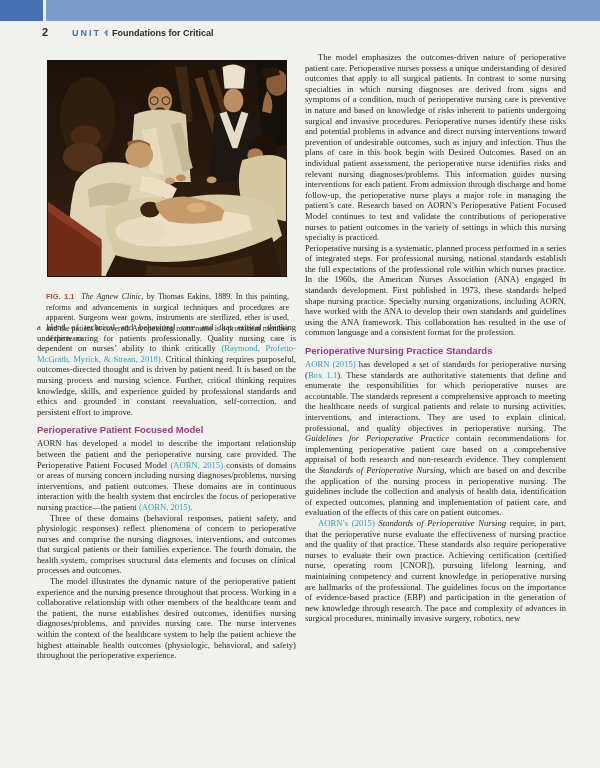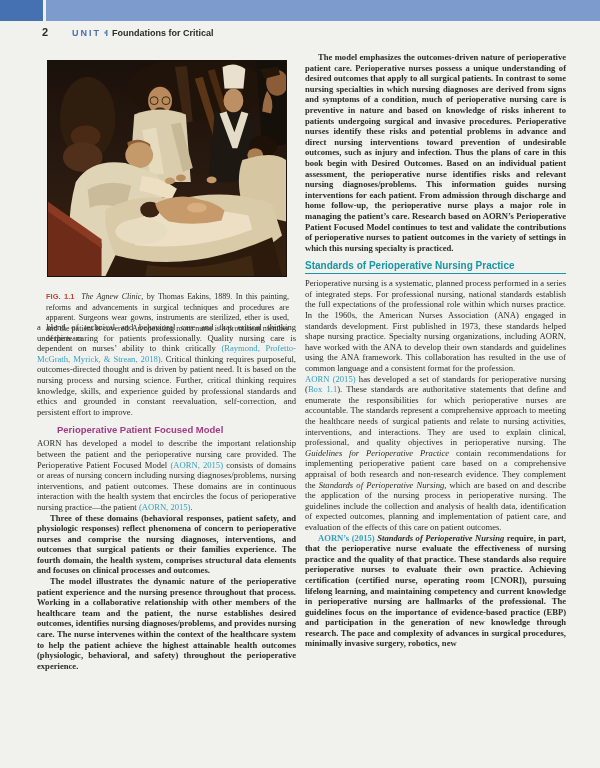--- a/index.html
+++ b/index.html
@@ -21,21 +21,21 @@
   .fig svg{display:block;}
   .caption{position:absolute;left:46px;top:284px;width:243px;font-size:8px;line-height:10.6px;text-align:justify;color:#2b2b28;}
   .figlabel{font:bold 7.5px "Liberation Sans",sans-serif;margin-top:42px;}
   .it{font-style:italic;}
 
   
   .col{position:absolute;font-size:8.6px;line-height:10.6px;text-align:justify;color:#2b2b28;}
   .col-left{left:37px;top:322px;width:259px;}
   .col-right{left:305px;top:52px;width:261px;}
   .col p{margin:0;}
-  .ind{text-indent:13px;font-weight:bold;}
+  .ind{text-indent:13px;}
   .h-magenta{font:bold 9.5px "Liberation Sans",sans-serif;margin:7px 0 3px;text-align:left;}
   .h-teal{font:bold 10px "Liberation Sans",sans-serif;margin:7px 0 4px;padding-bottom:2px;border-bottom:1.5px solid;text-align:left;}
   .cite{cursor:pointer;}
 </style>
 </head>
 <body>
 
 <div class="page">
 
   <div class="bar-dark" style="background: rgb(69, 112, 178);"></div>
@@ -112,27 +112,27 @@
 
       <path d="M0,146 L54,184 L54,217 L0,217 Z" fill="#6e2b18"></path>
       <path d="M0,142 L54,180 L54,189 L0,152 Z" fill="#8a3a22"></path>
     </svg>
   </figure>
 
   <p class="caption"><span class="figlabel" style="color: rgb(191, 68, 56);">FIG. 1.1</span><span>&nbsp;&nbsp;</span><span class="it">The Agnew Clinic,</span><span> by Thomas Eakins, 1889. In this painting, reforms and advancements in surgical techniques and procedures are apparent. Surgeons wear gowns, instruments are sterilized, ether is used, and the patient is covered. An operating room nurse is a prominent member of the team.</span></p>
 
   <div class="col col-left">
     <p><span>a blend of technical and behavioral care and that critical thinking underpins caring for patients professionally. Quality nursing care is dependent on nurses’ ability to think critically </span><span class="cite" style="color: rgb(53, 160, 189);">(Raymond, Profetto-McGrath, Myrick, &amp; Strean, 2018)</span><span>. Critical thinking requires purposeful, outcomes-directed thought and is driven by patient need. It is based on the nursing process and nursing science. Further, critical thinking requires knowledge, skills, and experience guided by professional standards and ethics and grounded in constant reevaluation, self-correction, and persistent effort to improve.</span></p>
-    <h2 class="h-magenta" style="color: rgb(161, 60, 134); margin-left: 20px;">Perioperative Patient Focused Model</h2>
+    <h2 class="h-magenta" style="color: rgb(161, 60, 134);">Perioperative Patient Focused Model</h2>
     <p><span>AORN has developed a model to describe the important relationship between the patient and the perioperative nursing care provided. The Perioperative Patient Focused Model </span><span class="cite" style="color: rgb(53, 160, 189);">(AORN, 2015)</span><span> consists of domains or areas of nursing concern including nursing diagnoses/problems, nursing interventions, and patient outcomes. These domains are in continuous interaction with the health system that encircles the focus of perioperative nursing practice—the patient </span><span class="cite" style="color: rgb(53, 160, 189);">(AORN, 2015)</span><span>.</span></p>
     <p class="ind">Three of these domains (behavioral responses, patient safety, and physiologic responses) reflect phenomena of concern to perioperative nurses and comprise the nursing diagnoses, interventions, and outcomes that surgical patients or their families experience. The fourth domain, the health system, comprises structural data elements and focuses on clinical processes and outcomes.</p>
     <p class="ind">The model illustrates the dynamic nature of the perioperative patient experience and the nursing presence throughout that process. Working in a collaborative relationship with other members of the healthcare team and the patient, the nurse establishes desired outcomes, identifies nursing diagnoses/problems, and provides nursing care. The nurse intervenes within the context of the healthcare system to help the patient achieve the highest attainable health outcomes (physiologic, behavioral, and safety) throughout the perioperative experience.</p>
   </div>
 
   <div class="col col-right">
     <p class="ind">The model emphasizes the outcomes-driven nature of perioperative patient care. Perioperative nurses possess a unique understanding of desired outcomes that apply to all surgical patients. In contrast to some nursing specialties in which nursing diagnoses are derived from signs and symptoms of a condition, much of perioperative nursing care is preventive in nature and based on knowledge of risks inherent to patients undergoing surgical and invasive procedures. Perioperative nurses identify these risks and potential problems in advance and direct nursing interventions toward prevention of undesirable outcomes, such as injury and infection. Thus the plans of care in this book begin with Desired Outcomes. Based on an individual patient assessment, the perioperative nurse identifies risks and relevant nursing diagnoses/problems. This information guides nursing interventions for each patient. From admission through discharge and home follow-up, the perioperative nurse plays a major role in managing the patient’s care. Research based on AORN’s Perioperative Patient Focused Model continues to test and validate the contributions of perioperative nurses to patient outcomes in the variety of settings in which this nursing specialty is practiced.</p>
-    <h1 class="h-teal" style="color: rgb(24, 150, 165); border-color: rgb(24, 150, 165);">Standards of Perioperative Nursing Practice</h1>
     <p>Perioperative nursing is a systematic, planned process performed in a series of integrated steps. For professional nursing, national standards establish the full expectations of the professional role within which nurses practice. In the 1960s, the American Nurses Association (ANA) engaged in standards development. First published in 1973, these standards helped shape nursing practice. Specialty nursing organizations, including AORN, have worked with the ANA to develop their own standards and guidelines using the ANA framework. This collaboration has resulted in the use of common language and a consistent format for the profession.</p>
+    <h2 class="h-magenta" style="color: rgb(161, 60, 134);">Perioperative Nursing Practice Standards</h2>
     <p><span class="cite" style="color: rgb(53, 160, 189);">AORN (2015)</span><span> has developed a set of standards for perioperative nursing (</span><span class="cite" style="color: rgb(53, 160, 189);">Box 1.1</span><span>). These standards are authoritative statements that define and enumerate the responsibilities for which perioperative nurses are accountable. The standards represent a comprehensive approach to meeting the healthcare needs of surgical patients and relate to nursing activities, interventions, and interactions. They are used to explain clinical, professional, and quality objectives in perioperative nursing. The </span><span class="it">Guidelines for Perioperative Practice</span><span> contain recommendations for implementing perioperative patient care based on a comprehensive appraisal of both research and non-research evidence. They complement the </span><span class="it">Standards of Perioperative Nursing,</span><span> which are based on and describe the application of the nursing process in perioperative nursing. The guidelines include the collection and analysis of health data, identification of expected outcomes, planning and implementation of patient care, and evaluation of the effects of this care on patient outcomes.</span></p>
     <p class="ind"><span class="cite" style="color: rgb(53, 160, 189);">AORN’s (2015)</span><span> </span><span class="it">Standards of Perioperative Nursing</span><span> require, in part, that the perioperative nurse evaluate the effectiveness of nursing practice and the quality of that practice. These standards also require perioperative nurses to evaluate their own practice. Achieving certification (certified nurse, operating room [CNOR]), pursuing lifelong learning, and maintaining competency and current knowledge in perioperative nursing are hallmarks of the professional. The guidelines focus on the importance of evidence-based practice (EBP) and participation in the generation of new knowledge through research. The pace and complexity of advances in surgical procedures, minimally invasive surgery, robotics, new</span></p>
   </div>
 
 </div>
 
 </body></html>

